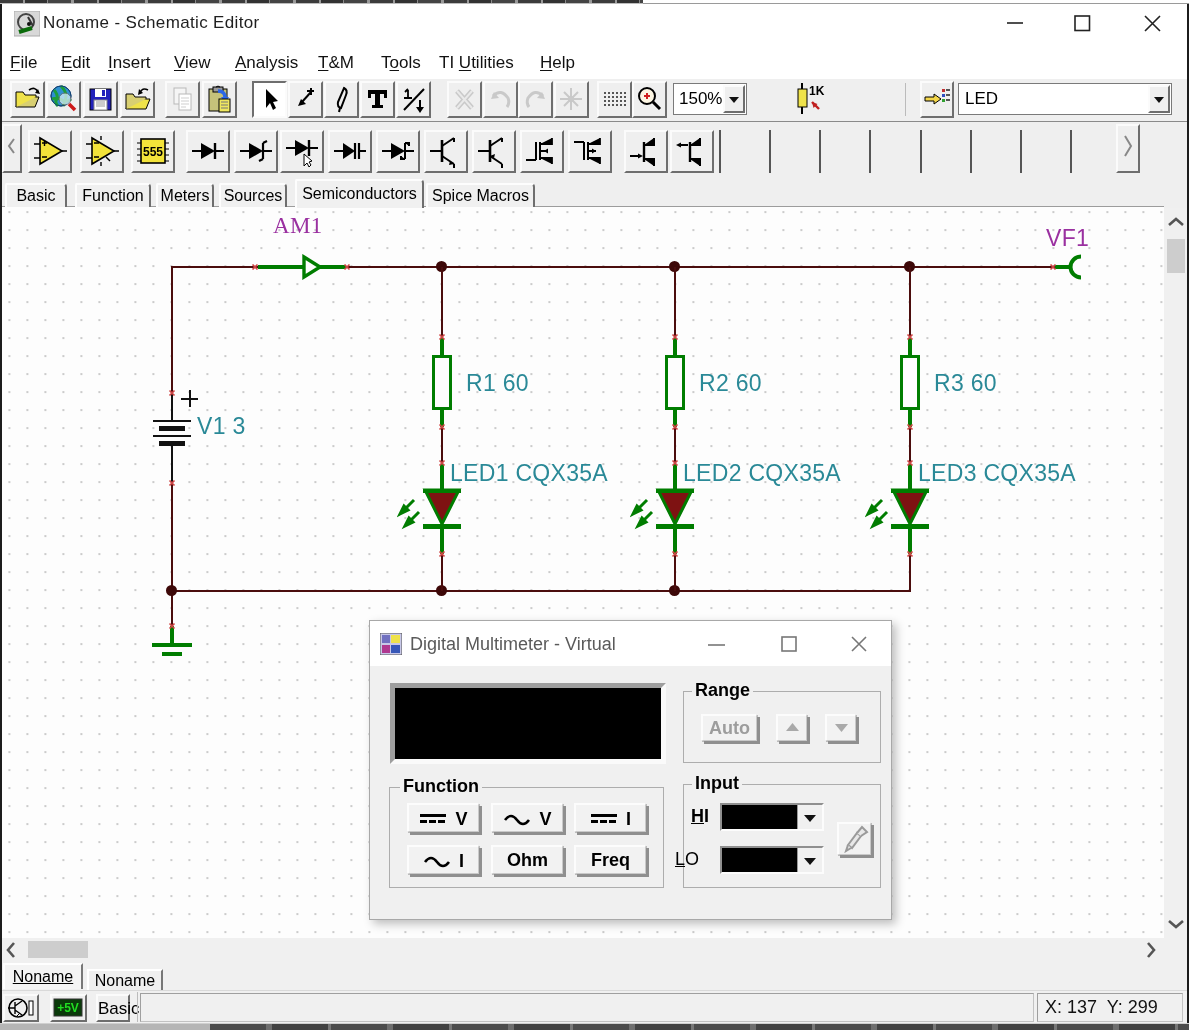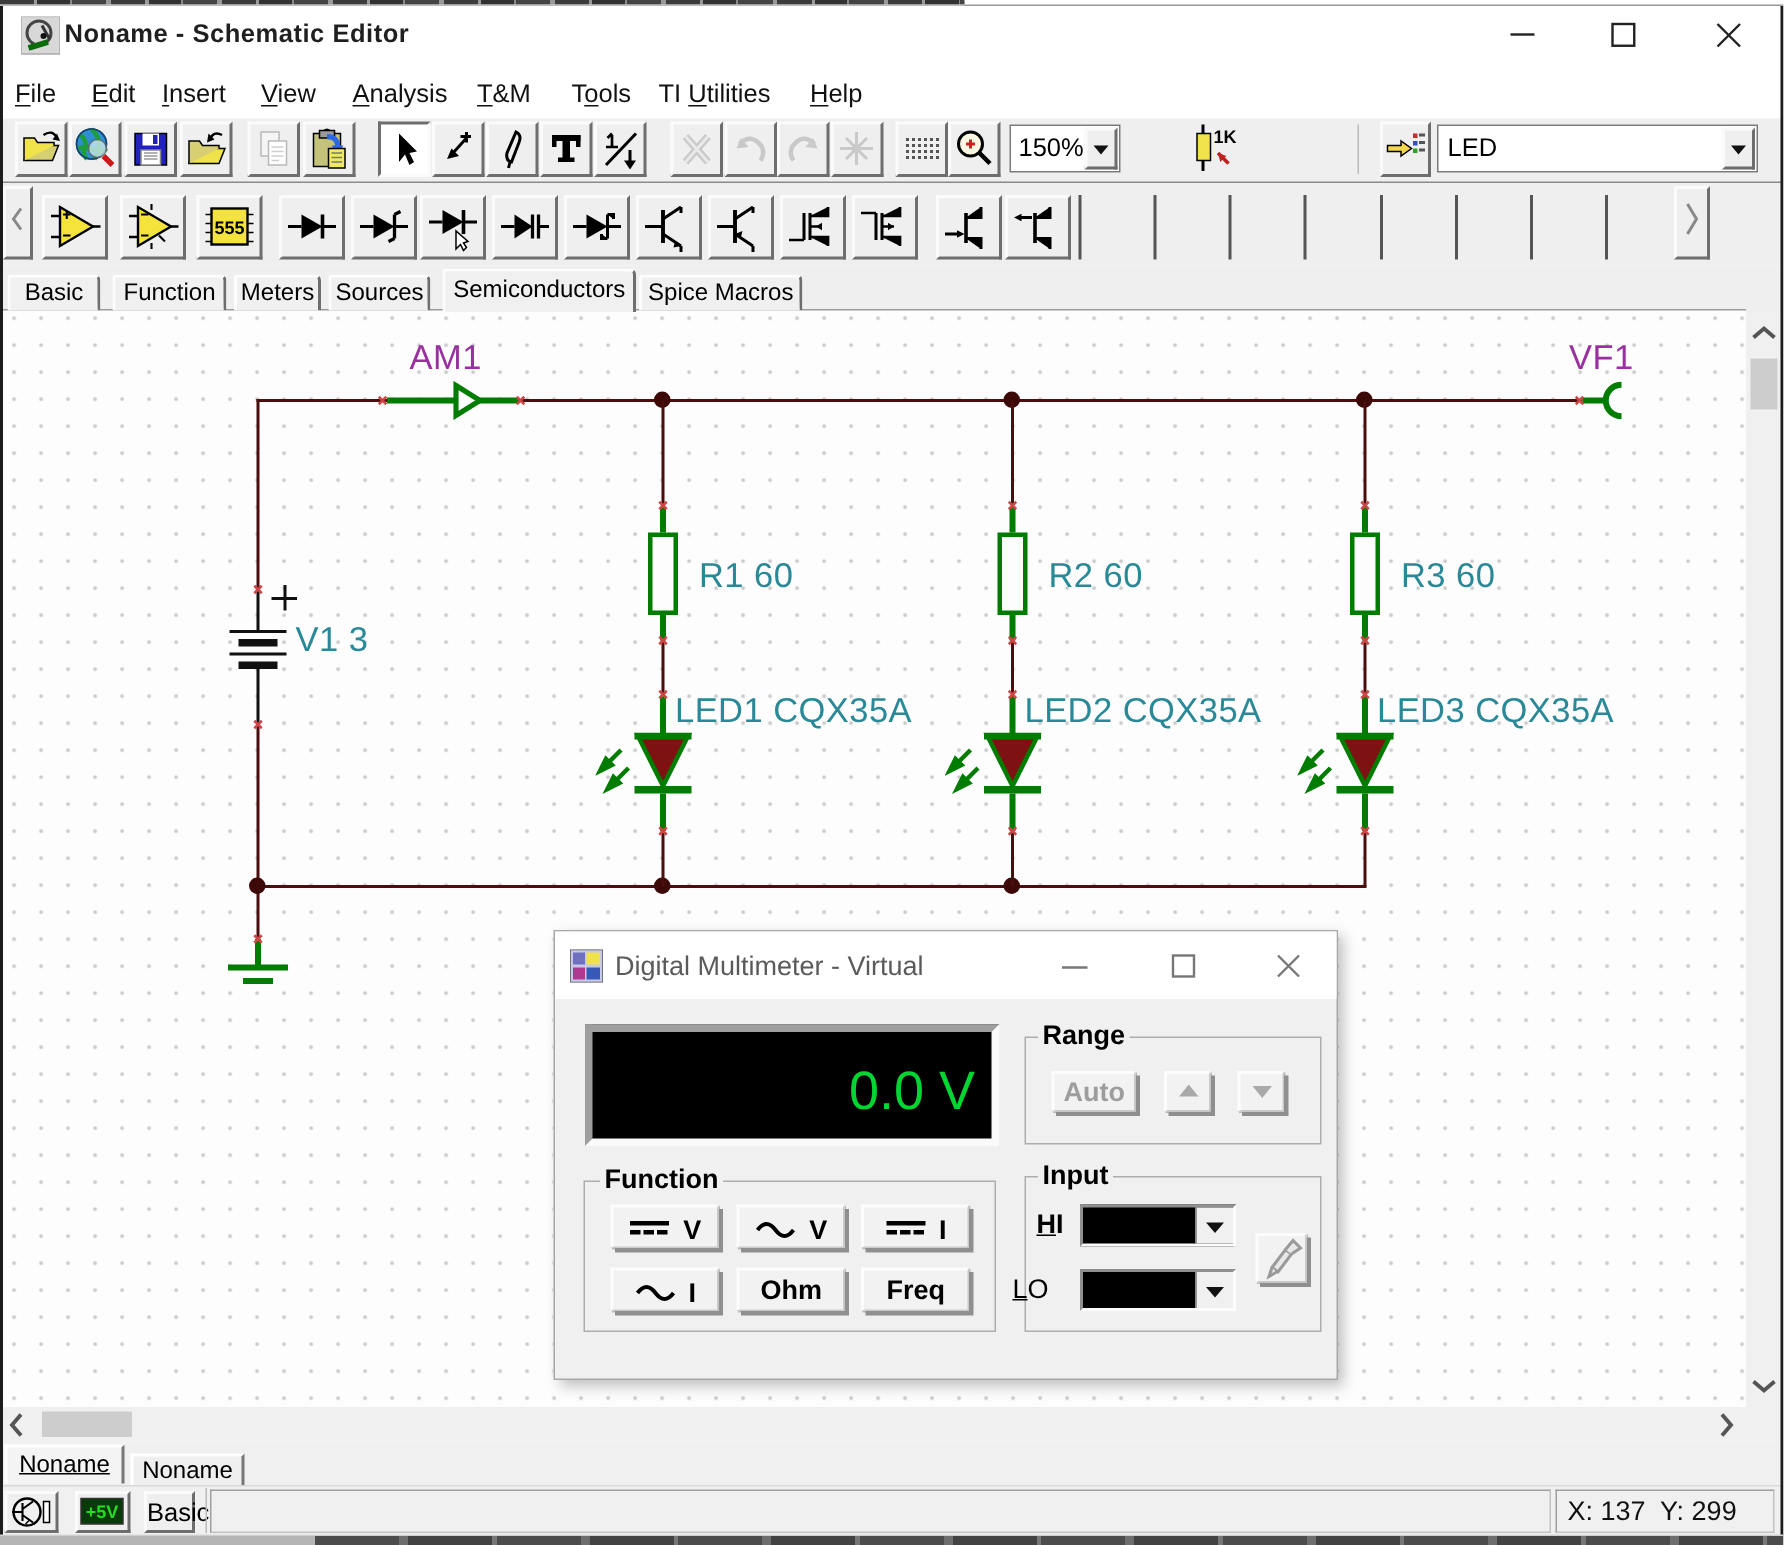--- a/index.html
+++ b/index.html
@@ -39,21 +39,21 @@
 
 <div class="abs" style="left:1px;top:4px;width:1187px;height:43px;background:#fff;"></div>
 <div class="abs" style="left:14px;top:11px;width:26px;height:26px;">
 <svg width="26" height="26">
 <rect x="0" y="0" width="26" height="25" fill="#d8d8d8" stroke="#aaa"></rect>
 <circle cx="12" cy="11" r="8" fill="none" stroke="#444" stroke-width="2"></circle>
 <path d="M5 21 L18 17" stroke="#0a6b0a" stroke-width="4"></path>
 <path d="M14 6 l5 9" stroke="#333" stroke-width="2"></path>
 <circle cx="15" cy="13" r="2" fill="#111"></circle>
 </svg></div>
-<div class="abs" style="left:43px;top:13px;font-size:17px;letter-spacing:0.35px;color:#1f1f1f;font-weight:bold;">Noname - Schematic Editor</div>
+<div class="abs" style="left:43px;top:13px;font-size:17px;letter-spacing:0.35px;color:#1f1f1f;">Noname - Schematic Editor</div>
 <svg class="abs" style="left:1000px;top:8px;" width="180" height="32">
 <path d="M7 15 h16" stroke="#222" stroke-width="1.6"></path>
 <rect x="75" y="8" width="14.5" height="14.5" fill="none" stroke="#222" stroke-width="1.6"></rect>
 <path d="M145 8 l15 15 M160 8 l-15 15" stroke="#222" stroke-width="1.6"></path>
 </svg>
 
 <div class="abs" style="left:1px;top:47px;width:1187px;height:32px;background:#fff;"></div>
 <div class="menu" style="left:10px;top:47px;"><u>F</u>ile</div>
 <div class="menu" style="left:61px;top:47px;"><u>E</u>dit</div>
 <div class="menu" style="left:108px;top:47px;"><u>I</u>nsert</div>
@@ -407,21 +407,21 @@
 <div id="circuit">
 
 <div class="wire" style="left:171px;top:266px;width:884px;height:2px;"></div>
 <div class="wire" style="left:171px;top:590px;width:740px;height:2px;"></div>
 <div class="wire" style="left:171px;top:266px;width:2px;height:126px;"></div>
 <div class="abs" style="left:171px;top:392px;width:2px;height:30px;background:#111;"></div>
 <div class="abs" style="left:171px;top:446px;width:2px;height:38px;background:#111;"></div>
 <div class="wire" style="left:171px;top:484px;width:2px;height:107px;"></div>
 <div class="wire" style="left:171px;top:591px;width:2px;height:35px;"></div>
 
-<div class="plbl" style="left:273px;top:225px;">AM1</div>
+<div class="plbl" style="left:273px;top:213px;font-family:Liberation Serif, serif;">AM1</div>
 <div class="gw" style="left:258px;top:265px;width:88px;height:4px;"></div>
 <svg class="abs" style="left:300px;top:254px;" width="26" height="26">
         <path d="M4 3 L20 13 L4 23 Z" fill="#fdfdfd" stroke="#007d00" stroke-width="3.4"></path>
       </svg>
 
 <div class="abs" style="left:181px;top:390px;width:17px;height:17px;">
  <div class="abs" style="left:0;top:7.5px;width:17px;height:2px;background:#111;"></div>
  <div class="abs" style="left:7.5px;top:0;width:2px;height:17px;background:#111;"></div>
 </div>
 <div class="abs" style="left:153px;top:420px;width:38px;height:2px;background:#111;"></div>
@@ -586,21 +586,20 @@
  </div>
  <div class="abs" style="left:40px;top:13px;font-size:18px;color:#5a5a5a;">Digital Multimeter - Virtual</div>
  <svg class="abs" style="left:330px;top:8px;" width="180" height="30">
   <path d="M8 16 h17" stroke="#777" stroke-width="1.6"></path>
   <rect x="82" y="8" width="14" height="14" fill="none" stroke="#777" stroke-width="1.6"></rect>
   <path d="M152 8 l14 14 M166 8 l-14 14" stroke="#777" stroke-width="1.6"></path>
  </svg>
 
  <div class="abs" style="left:20px;top:62px;width:276px;height:81px;background:#000;
   border-top:5px solid #9e9e9e;border-left:5px solid #9e9e9e;border-right:5px solid #fafafa;border-bottom:5px solid #fafafa;box-sizing:border-box;"></div>
- <div class="abs" style="left:20px;top:85px;width:260px;text-align:right;font-size:36px;color:#00d531;">0.0 V</div>
 
  <div class="grp" style="left:313px;top:70px;width:198px;height:72px;border-color:#adadad;"></div>
  <div class="grplab" style="left:322px;top:59px;">Range</div>
  <div class="mb" style="left:331px;top:93px;width:56px;height:27px;color:#9d9d9d;font-size:18px;line-height:25px;">Auto</div>
  <div class="mb" style="left:406px;top:93px;width:31px;height:27px;">
   <svg width="27" height="23">
             <path d="M13.5 7 L20 15 L7 15 Z" fill="#a9a9a9"></path>
           </svg></div>
  <div class="mb" style="left:455px;top:93px;width:31px;height:27px;">
   <svg width="27" height="23">

